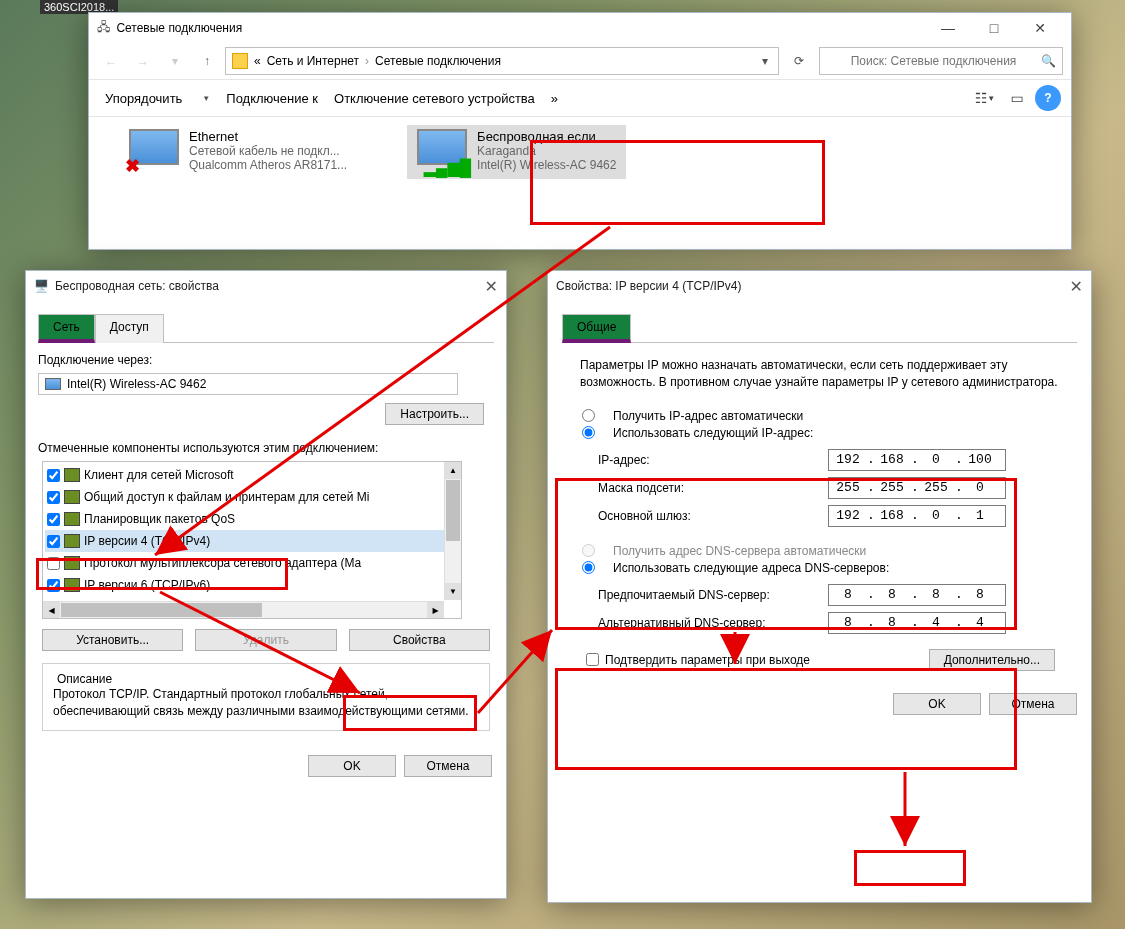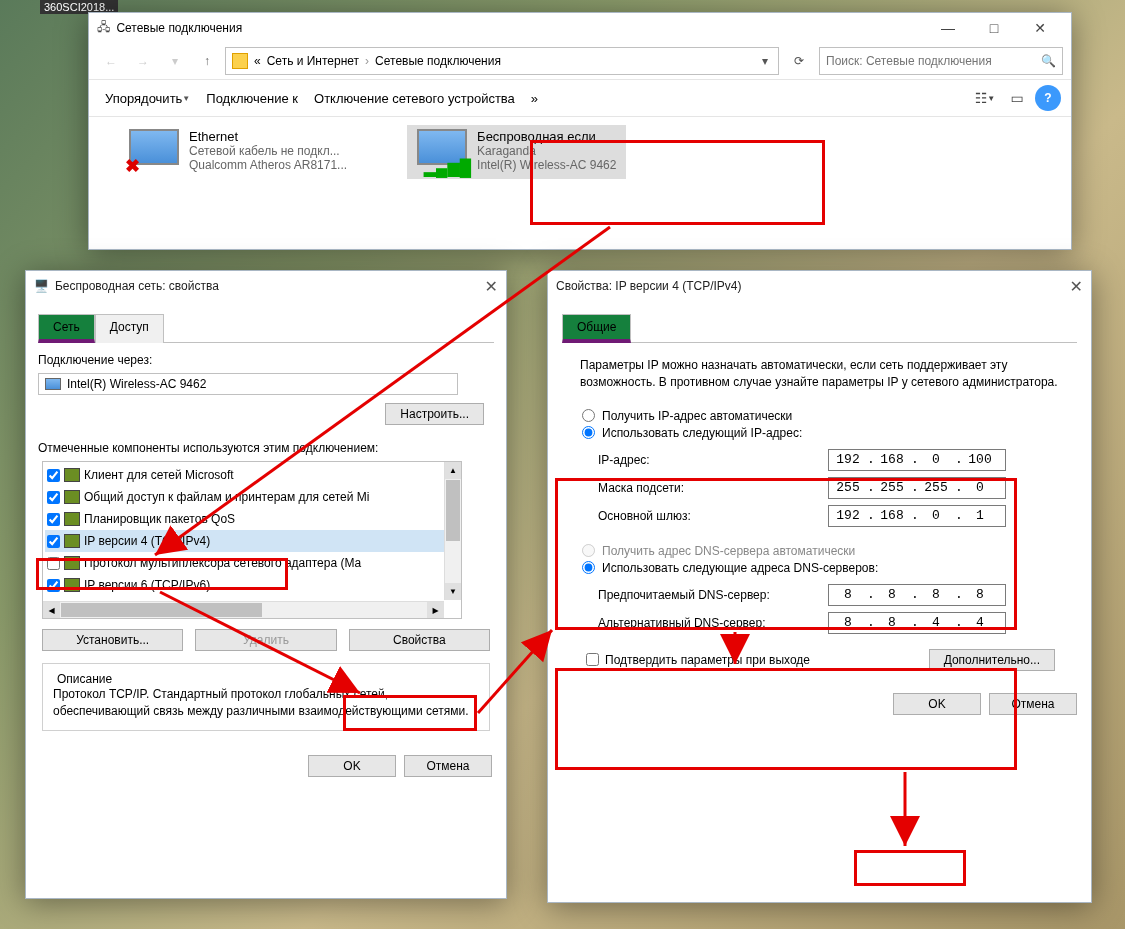--- a/index.html
+++ b/index.html
@@ -22,25 +22,25 @@
 #explorer { top: 12px; left: 88px; width: 984px; height: 238px; }
 #explorer .nav-row { display:flex; align-items:center; padding:4px 8px; gap:4px; }
 .nav-btn { width:28px; height:28px; display:flex; align-items:center; justify-content:center; color:#666; }
 .nav-btn.disabled{color:#ccc;}
 .breadcrumb { flex:1; height:28px; border:1px solid #c0c0c0; background:#fff; display:flex; align-items:center; padding:0 6px; font-size:12px; gap:6px; }
 .breadcrumb .bc-icon { width:16px; height:16px; background:#fcd14d; border:1px solid #e0a000;}
 .breadcrumb .sep { color:#999; }
 .breadcrumb .dd { width:14px; text-align:center; color:#555;}
 .refresh-btn{ margin-left:2px; color:#555; }
 .search { width: 244px; height:28px; border:1px solid #c0c0c0; display:flex; align-items:center; padding:0 6px; color:#999; margin-left:2px; }
-.search input { border:none; outline:none; flex:1; color:#0f766e; font-size:12px;}
+.search input { border:none; outline:none; flex:1; color:#0f766e; font-size:12px;text-align:center;}
 .search .srch-icon{ color:#666; }
 
 .toolbar { display:flex; align-items:center; height:38px; padding:0 10px; gap:4px; border-top:1px solid #e5e5e5; border-bottom:1px solid #e5e5e5; }
-.tb-item { padding:4px 6px; display:flex; align-items:center; gap:0; font-size:13px; }
+.tb-item { padding:4px 6px; display:flex; align-items:center; gap:20px; font-size:13px; }
 .tb-item .caret { font-size:8px; color:#555; }
 .tb-spacer{flex:1;}
 .tb-icon-btn{ width:28px; height:28px; display:flex; align-items:center; justify-content:center; font-size:14px; color:#444;}
 .tb-help{ width:26px;height:26px;border-radius:50%; background:#3b99fc;color:#fff;display:flex;align-items:center;justify-content:center;font-weight:bold;}
 
 .conn-area { display:flex; padding:8px 30px; gap:50px; }
 .conn-item { display:flex; gap:10px; padding:4px 10px; }
 .conn-item.sel { background:#ddd; }
 .conn-icon { width:50px; height:46px; position:relative; }
 .monitor-pair { width:50px;height:36px;background:linear-gradient(#7fb8f0,#4a90d9); border:2px solid #888;}
@@ -84,21 +84,21 @@
 .btn-row3{display:flex;gap:12px;padding:10px 4px;}
 .fieldset{border:1px solid #d0d0d0; padding:8px 10px 10px; margin:2px 4px; font-size:12px;}
 .fieldset-title{margin-top:-14px;background:#fff;display:inline-block;padding:0 4px;font-size:12px;}
 .desc-text{font-size:12px; line-height:1.4;}
 .dlg-buttons{ display:flex; justify-content:flex-end; gap:8px; padding:14px 14px;}
 
 
 #props-ipv4{ top:270px; left:534px; width:545px; height:633px;margin-left:13px; }
 #props-ipv4 .body{ padding:8px 14px;}
 .ipv4 .info-text{ font-size:12px; margin:14px 18px 18px; line-height:1.4;}
-.radio-row{ display:flex; align-items:center; gap:7px; margin:3px 20px; font-size:12px;}
+.radio-row{ display:flex; align-items:center; gap:18px; margin:3px 20px; font-size:12px;}
 .radio-row input[type=radio]{margin:0;}
 .ip-grid{ margin:6px 36px;}
 .ip-row{ display:flex; align-items:center; height:28px;}
 .ip-row label{ width:230px; font-size:12px;}
 .ip-field{ border:1px solid #7a7a7a; width:178px; height:22px; display:flex; align-items:center; font-family:"Courier New",monospace; font-size:13px;}
 .ip-oct{ width:38px; text-align:center;}
 .ip-dot{ width:6px; text-align:center;}
 .check-row{ display:flex; gap:6px; align-items:center; margin:16px 24px; font-size:12px;}
 .adv-row{ display:flex; justify-content:flex-end; padding:0 22px;}
 .disabled-text{color:#888;}

